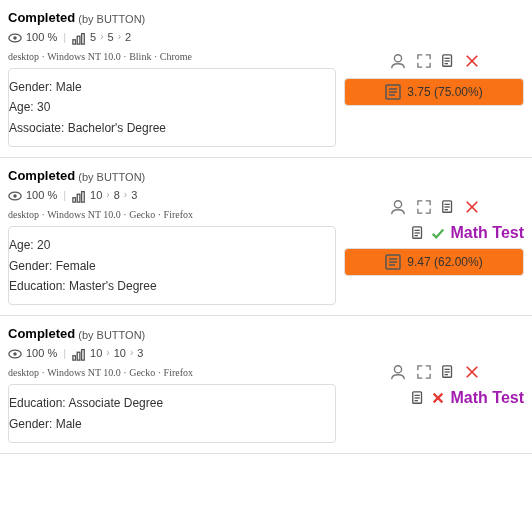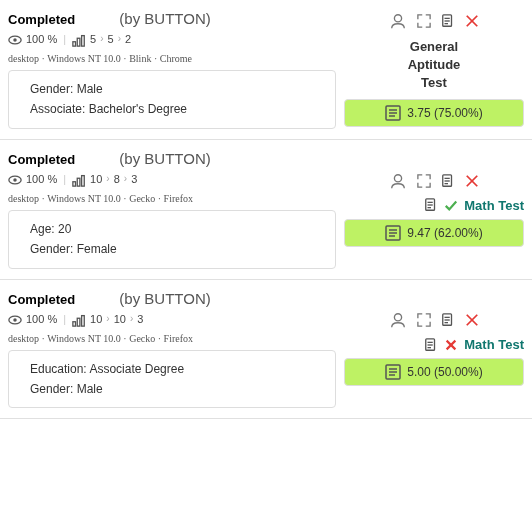--- a/index.html
+++ b/index.html
@@ -32,63 +32,62 @@
       gap: 6px;
     }
     .status-line {
       display: flex;
       align-items: flex-end;
       font-weight: bold;
       font-size: 13px;
     }
     .by-button {
       font-weight: normal;
-      font-size: 15px;
+      font-size: 11px;
       color: #555;
-      margin-left: 40px;
     }
     .meta-line {
       display: flex;
       gap: 4px;
       font-size: 11px;
       color: #444;
     }
     .env-line {
       font-size: 10px;
       color: #555;
       font-family: Liberation Serif, serif;
     }
     .info-box {
       border: 1px solid #ddd;
       border-radius: 4px;
-      padding: 8px 21px;
+      padding: 8px 0;
       font-size: 12px;
       color: #333;
       line-height: 1.7;
     }
     .test-name-row {
       display: flex;
       align-items: center;
       justify-content: flex-end;
       gap: 6px;
-      font-size: 13px;
+      font-size: 16px;
       font-weight: bold;
-      color: #0f766e;
+      color: #a21caf;
       width: 100%;
     }
     .test-name-centered {
       text-align: center;
       font-size: 13px;
       font-weight: bold;
       color: #333;
       width: 100%;
       line-height: 1.4;
     }
     .score-box {
-      background: #bef264;
+      background: #f97316;
       border: 1px solid #ddd;
       border-radius: 4px;
       padding: 5px 10px;
       font-size: 12px;
       color: #333;
       display: flex;
       align-items: center;
       gap: 6px;
       width: 100%;
       justify-content: center;
@@ -132,20 +131,21 @@
   </svg>
     <span>5</span>
           <span style="color:#aaa;font-size:10px;">›</span>
           <span>5</span>
           <span style="color:#aaa;font-size:10px;">›</span>
           <span>2</span>
   </div>
         <div class="env-line">desktop · Windows NT 10.0 · Blink · Chrome</div>
         <div class="info-box">
           <div>Gender: Male</div>
+          <div>Age: 30</div>
           <div>Associate: Bachelor's Degree</div>
         </div>
       </div>
       <div class="right">
         <div class="top-icons">
     <svg style="width:18px;height:18px;fill:none;stroke:#777;stroke-width:1.5;" viewBox="0 0 20 20">
     <circle cx="10" cy="7" r="4"></circle>
     <path d="M3 18 Q3 13 10 13 Q17 13 17 18"></path>
   </svg>
     <svg style="width:14px;height:14px;fill:none;stroke:#777;stroke-width:1.5;" viewBox="0 0 16 16">
@@ -158,21 +158,20 @@
     <rect x="1" y="1" width="10" height="13" rx="1"></rect>
     <line x1="3" y1="5" x2="9" y2="5"></line>
     <line x1="3" y1="8" x2="9" y2="8"></line>
     <line x1="3" y1="11" x2="7" y2="11"></line>
   </svg>
     <svg style="width:14px;height:14px;fill:none;stroke:#e53935;stroke-width:2;" viewBox="0 0 16 16">
     <line x1="2" y1="2" x2="14" y2="14"></line>
     <line x1="14" y1="2" x2="2" y2="14"></line>
   </svg>
   </div>
-        <div class="test-name-centered">General<br>Aptitude<br>Test</div>
         <div class="score-box">
     <svg style="width:16px;height:16px;fill:none;stroke:#555;stroke-width:1.5;" viewBox="0 0 16 16">
     <rect x="1" y="1" width="14" height="14" rx="1"></rect>
     <line x1="4" y1="5" x2="12" y2="5"></line>
     <line x1="4" y1="8" x2="12" y2="8"></line>
     <line x1="4" y1="11" x2="10" y2="11"></line>
   </svg>
     <span>3.75 (75.00%)</span>
   </div>
       </div>
@@ -198,20 +197,21 @@
     <span>10</span>
           <span style="color:#aaa;font-size:10px;">›</span>
           <span>8</span>
           <span style="color:#aaa;font-size:10px;">›</span>
           <span>3</span>
   </div>
         <div class="env-line">desktop · Windows NT 10.0 · Gecko · Firefox</div>
         <div class="info-box">
           <div>Age: 20</div>
           <div>Gender: Female</div>
+          <div>Education: Master's Degree</div>
         </div>
       </div>
       <div class="right">
         <div class="top-icons">
     <svg style="width:18px;height:18px;fill:none;stroke:#777;stroke-width:1.5;" viewBox="0 0 20 20">
     <circle cx="10" cy="7" r="4"></circle>
     <path d="M3 18 Q3 13 10 13 Q17 13 17 18"></path>
   </svg>
     <svg style="width:14px;height:14px;fill:none;stroke:#777;stroke-width:1.5;" viewBox="0 0 16 16">
     <polyline points="1,6 1,1 6,1"></polyline>
@@ -312,24 +312,15 @@
     <line x1="3" y1="5" x2="9" y2="5"></line>
     <line x1="3" y1="8" x2="9" y2="8"></line>
     <line x1="3" y1="11" x2="7" y2="11"></line>
   </svg>
       <svg style="width:14px;height:14px;fill:none;stroke:#e53935;stroke-width:2.5;" viewBox="0 0 16 16">
     <line x1="3" y1="3" x2="13" y2="13"></line>
     <line x1="13" y1="3" x2="3" y2="13"></line>
   </svg>
       <span>Math Test</span>
     </div>
-        <div class="score-box">
-    <svg style="width:16px;height:16px;fill:none;stroke:#555;stroke-width:1.5;" viewBox="0 0 16 16">
-    <rect x="1" y="1" width="14" height="14" rx="1"></rect>
-    <line x1="4" y1="5" x2="12" y2="5"></line>
-    <line x1="4" y1="8" x2="12" y2="8"></line>
-    <line x1="4" y1="11" x2="10" y2="11"></line>
-  </svg>
-    <span>5.00 (50.00%)</span>
-  </div>
       </div>
     </div>
   </div>
 
 </body></html>

